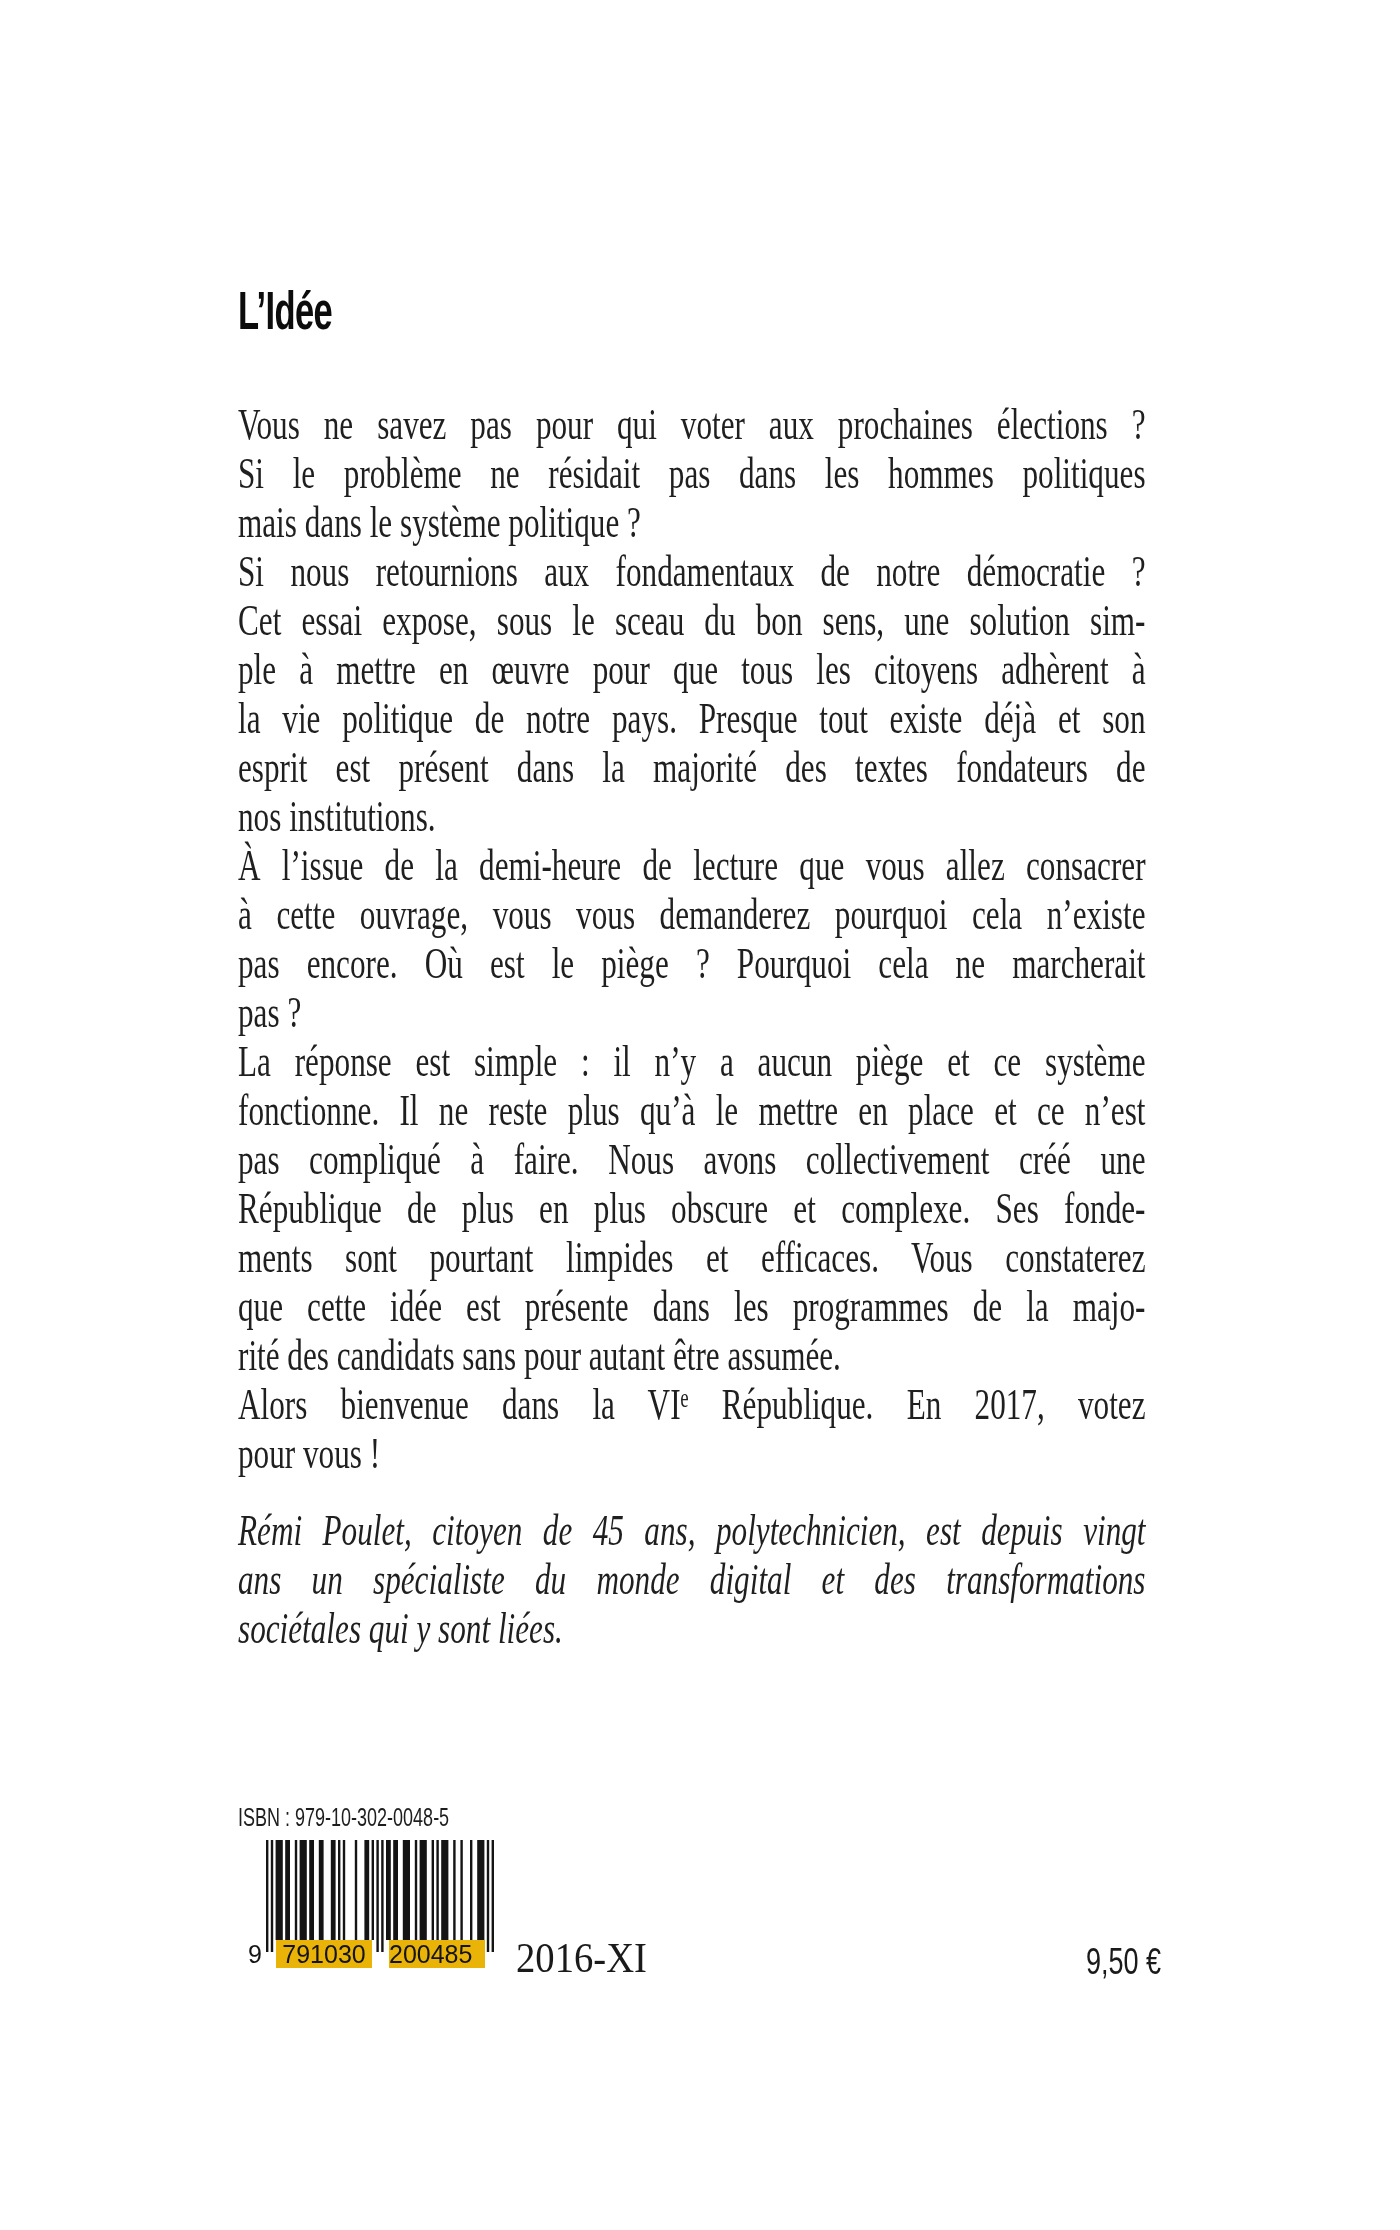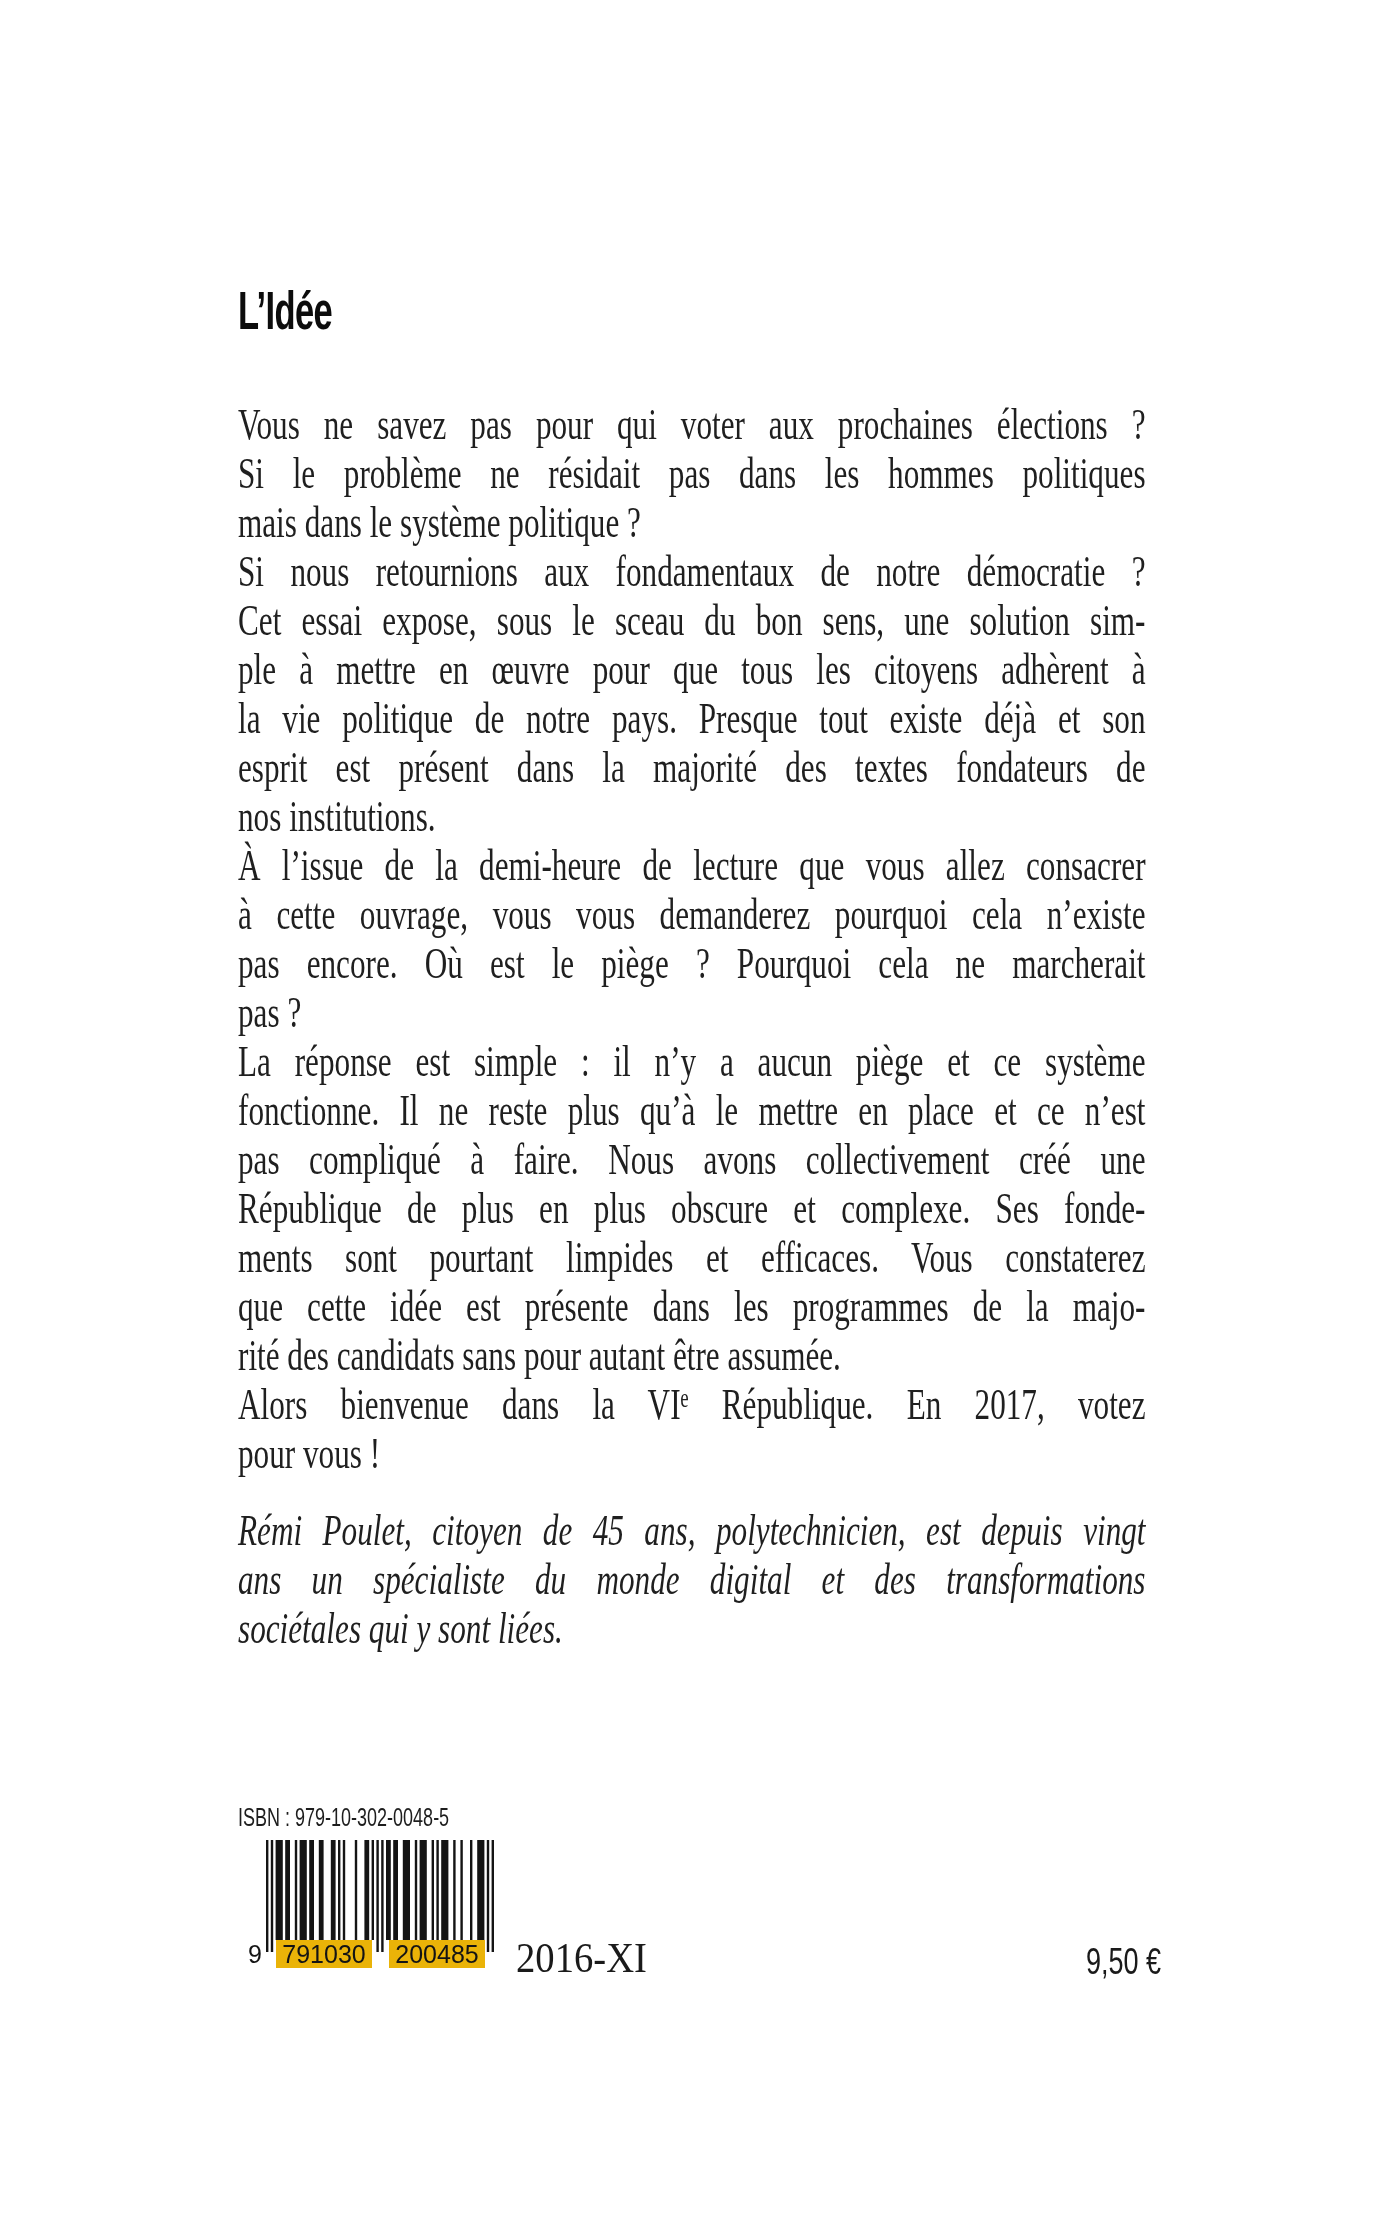--- a/index.html
+++ b/index.html
@@ -77,21 +77,21 @@
     position: absolute;
     top: 100px;
     font-family: "Liberation Sans", sans-serif;
     font-size: 25px;
     line-height: 28px;
     background: #eab308;
     white-space: nowrap;
   }
   .barcode .first  { left: 0px;   width: 22px;  text-align: right; background: transparent; }
   .barcode .group1 { left: 36px;  width: 96px;  text-align: center; }
-  .barcode .group2 { left: 149px; width: 96px;  text-align: center; }
+  .barcode .group2 { left: 149px; width: 96px;  }
 
   
   .edition {
     position: absolute;
     left: 516px;
     top: 1936px;
     font-family: "Liberation Serif", "DejaVu Serif", serif;
     font-size: 42px;
     line-height: 44px;
     color: #1a1a1a;

